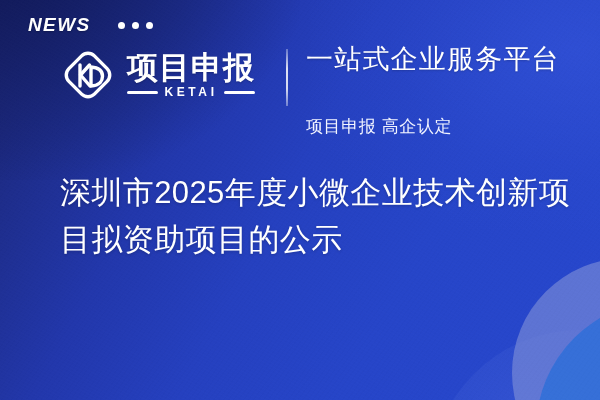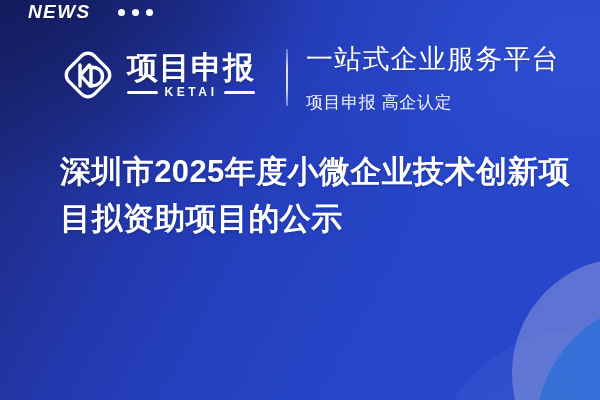--- a/index.html
+++ b/index.html
@@ -81,21 +81,21 @@
     border-radius: 50%;
     background: radial-gradient(circle at 30% 30%,
                 rgba(90,120,225,0.22) 0%,
                 rgba(70,100,210,0.05) 60%,
                 rgba(60,90,200,0) 80%);
   }
 
   
   .news-row {
     position: absolute;
-    left: 28px; top: 2px;
+    left: 28px; top: 15px;
     display: flex;
     align-items: center;
     gap: 27px;
   }
   .news-label {
     color: #ffffff;
     font-size: 19px;
     font-weight: bold;
     font-style: italic;
     letter-spacing: 1.4px;
@@ -176,20 +176,21 @@
                 rgba(255,255,255,.80) 70%,
                 rgba(255,255,255,.35) 100%);
   }
 
   
   .tagline {
     position: absolute;
     left: 306px; top: 44px;
     display: flex;
     flex-direction: column;
+    gap: 24px;
   }
   .tagline-main {
     color: #ffffff;
     font-size: 27px;
     font-weight: normal;
     letter-spacing: 1.2px;
     line-height: 1.18;
     white-space: nowrap;
     text-shadow: 0 1px 2px rgba(0,0,0,.18);
   }
@@ -199,25 +200,25 @@
     font-weight: normal;
     letter-spacing: 0.6px;
     line-height: 1.2;
     margin-top: 17px;
     white-space: nowrap;
   }
 
   
   .headline {
     position: absolute;
-    left: 60px; top: 148px;
+    left: 60px; top: 169px;
     width: 520px;
     color: #ffffff;
     font-size: 31px;
-    font-weight: bold;
+    font-weight: normal;
     line-height: 1.52;
     letter-spacing: 0.4px;
     text-shadow: 0 1px 3px rgba(0,0,0,.22);
   }
 </style>
 </head>
 <body>
 
 <div id="banner">
 

